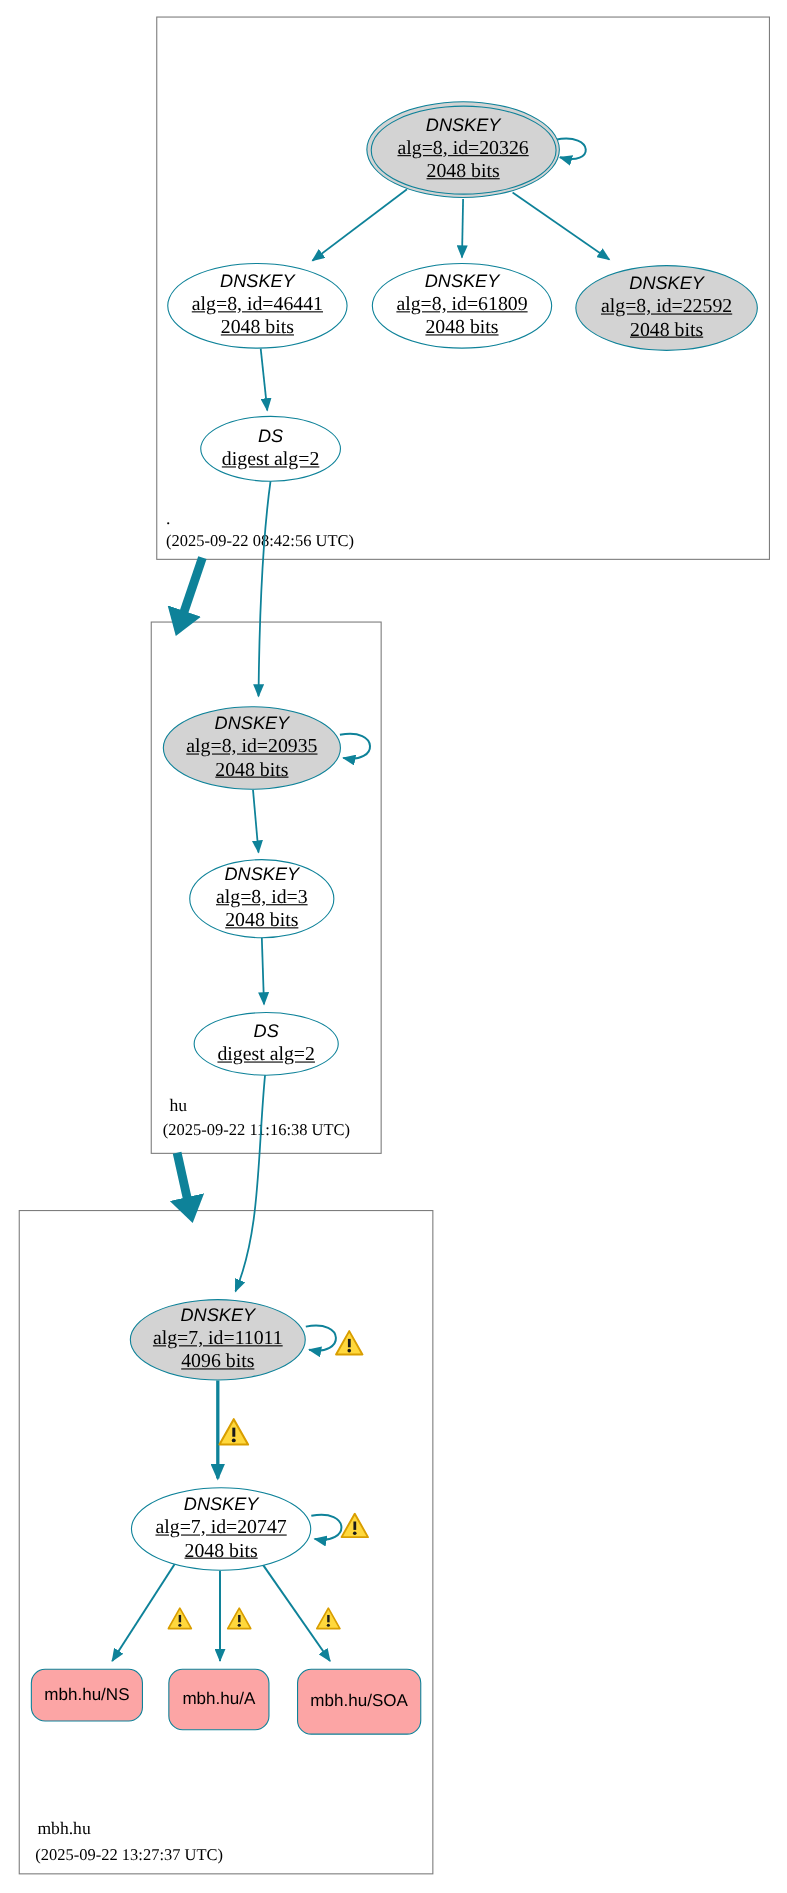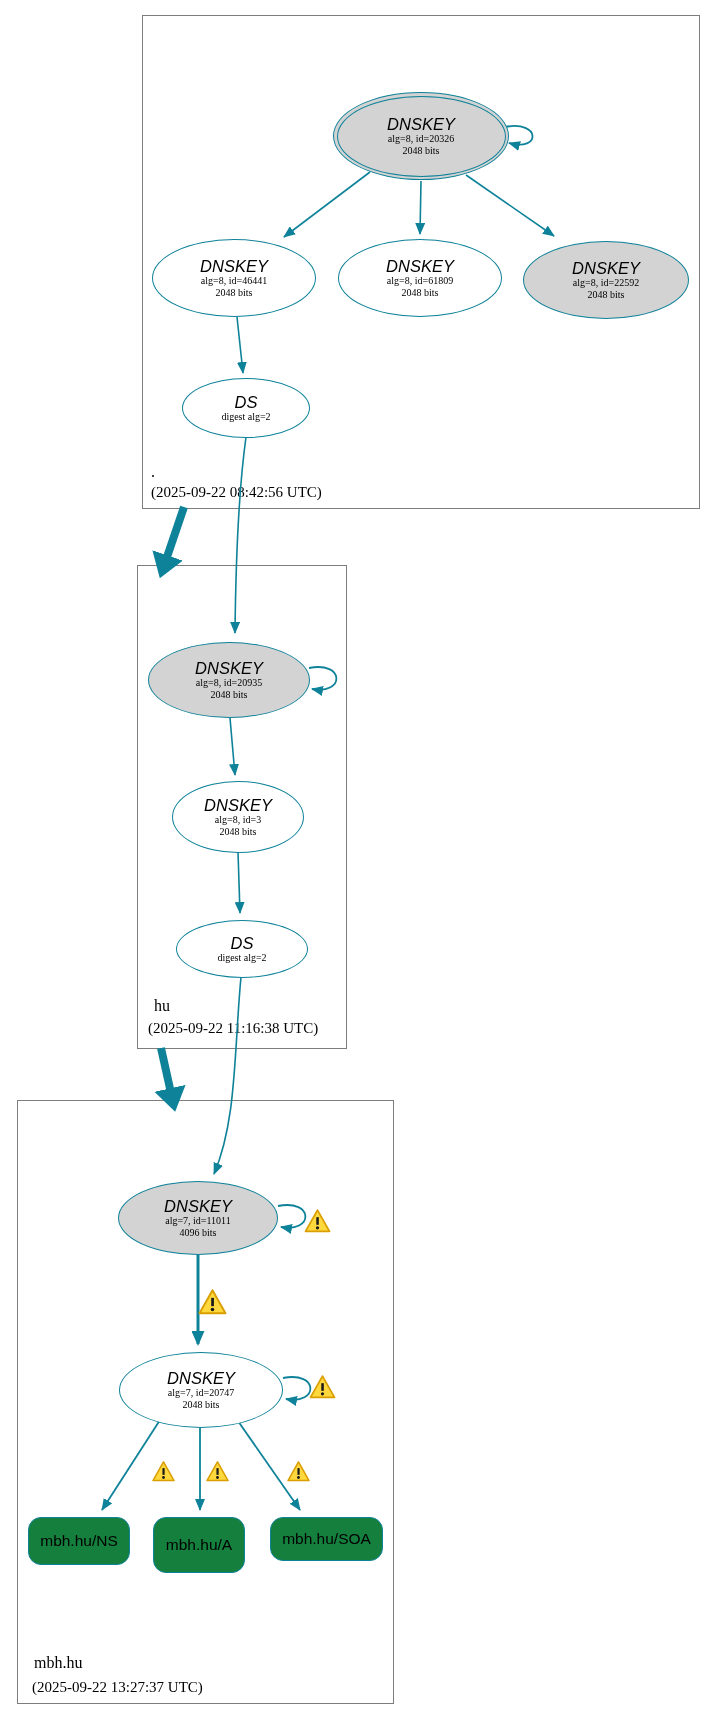--- a/index.html
+++ b/index.html
@@ -8,22 +8,22 @@
   .zone-box{position:absolute;border:1px solid #7d7d7d;background:transparent;z-index:0;}
   .zone-label{position:absolute;font-size:16px;line-height:1;white-space:nowrap;}
   .zone-ts{position:absolute;font-size:15px;line-height:1;white-space:nowrap;}
   svg.edges{position:absolute;left:0;top:0;z-index:1;}
   .node{position:absolute;z-index:2;border:1.6px solid #0e8299;border-radius:50%;
         background:#fff;display:flex;flex-direction:column;align-items:center;justify-content:center;
         text-align:center;box-sizing:border-box;}
   .node.gray{background:#d3d3d3;}
   .node.double::before{content:"";position:absolute;inset:2.5px;border:1.6px solid #0e8299;border-radius:50%;}
   .nt{font-family:"Liberation Sans","DejaVu Sans",sans-serif;font-size:16.5px;line-height:1.15;font-style:italic;}
-  .nd{font-size:10px;line-height:1.2;}
-  .rr{position:absolute;z-index:2;border:1.6px solid #0e8299;border-radius:13px;background:#15803d;
+  .nd{font-size:18px;line-height:1.2;text-decoration:underline;}
+  .rr{position:absolute;z-index:2;border:1.6px solid #0e8299;border-radius:13px;background:#fca5a5;
       display:flex;align-items:center;justify-content:center;box-sizing:border-box;
       font-family:"Liberation Sans","DejaVu Sans",sans-serif;font-size:15.5px;}
   .warn{position:absolute;z-index:3;line-height:0;}
 </style>
 </head>
 <body>
 
 <div class="canvas">
 
   <div class="zone-box" style="left:142px;top:15px;width:556px;height:492px">
@@ -123,21 +123,21 @@
     <div class="nt">DNSKEY</div>
     <div class="nd">alg=7, id=20747</div>
     <div class="nd">2048 bits</div>
   </div>
   <div class="rr" style="left:28px;top:1517px;width:102px;height:48px">
     <span>mbh.hu/NS</span>
   </div>
   <div class="rr" style="left:153px;top:1517px;width:92px;height:56px">
     <span>mbh.hu/A</span>
   </div>
-  <div class="rr" style="left:270px;top:1517px;width:113px;height:44px">
+  <div class="rr" style="left:270px;top:1517px;width:113px;height:60px">
     <span>mbh.hu/SOA</span>
   </div>
 
   <div class="warn" style="left:304px;top:1209px">
     <svg width="27" height="24" viewBox="0 0 24 22">
         <path d="M12 1 L23 20.5 L1 20.5 Z" fill="#FFD83D" stroke="#D99E00" stroke-width="1.6" stroke-linejoin="round"></path>
         <rect x="10.9" y="7.5" width="2.3" height="7" fill="#1a1a1a"></rect>
         <circle cx="12" cy="17.3" r="1.5" fill="#1a1a1a"></circle>
       </svg>
   </div>

